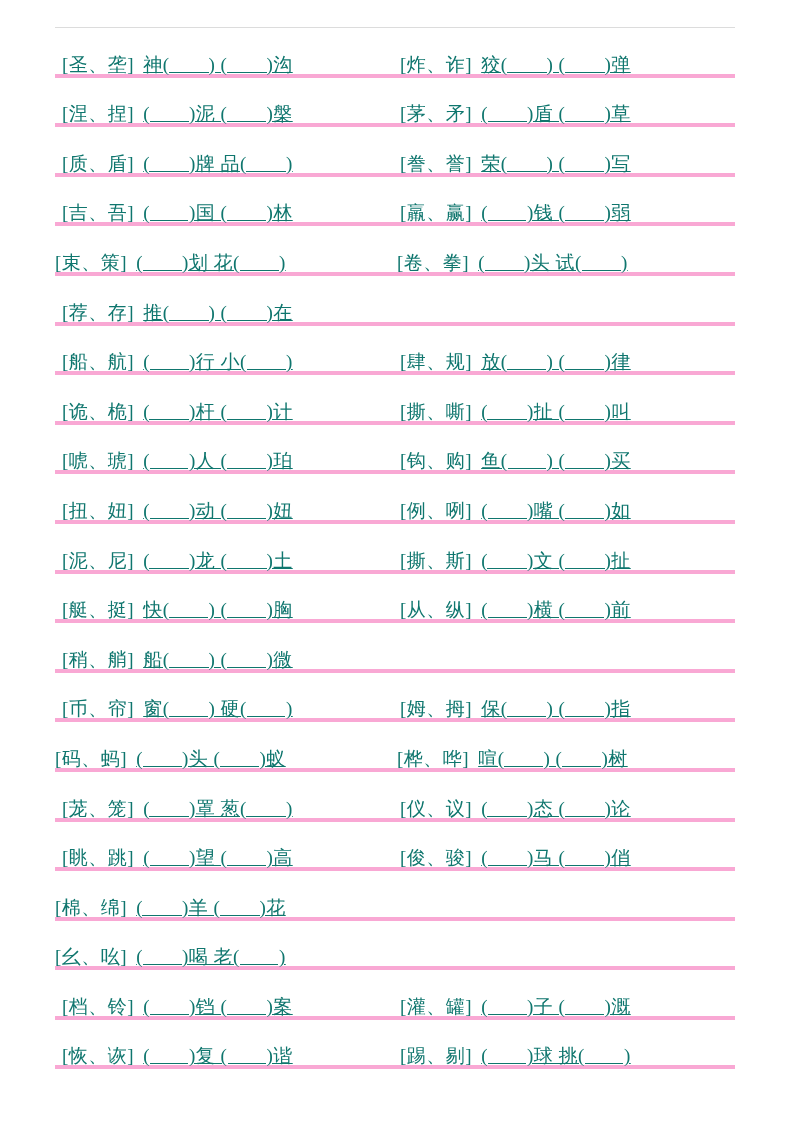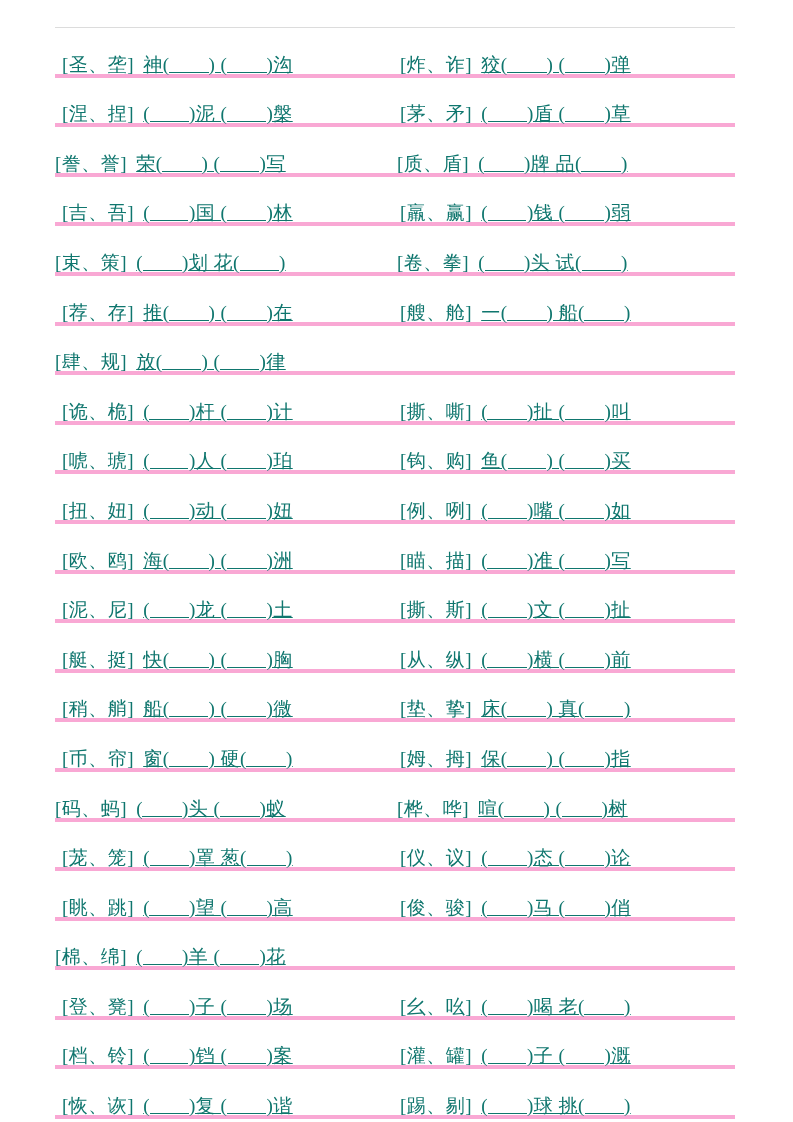--- a/index.html
+++ b/index.html
@@ -75,28 +75,28 @@
       <span class="pair">[涅、捏]</span>
       <span class="exercise">(　　)泥 (　　)槃</span>
     </div>
     <div class="cell right">
       <span class="pair">[茅、矛]</span>
       <span class="exercise">(　　)盾 (　　)草</span>
     </div>
   </div>
 
   <div class="ws-row">
+    <div class="cell left">
+      <span class="pair">[质、盾]</span>
+      <span class="exercise">(　　)牌 品(　　)</span>
+    </div>
     <div class="cell right">
       <span class="pair">[誊、誉]</span>
       <span class="exercise">荣(　　) (　　)写</span>
     </div>
-    <div class="cell left">
-      <span class="pair">[质、盾]</span>
-      <span class="exercise">(　　)牌 品(　　)</span>
-    </div>
   </div>
 
   <div class="ws-row">
     <div class="cell left">
       <span class="pair">[吉、吾]</span>
       <span class="exercise">(　　)国 (　　)林</span>
     </div>
     <div class="cell right">
       <span class="pair">[羸、赢]</span>
       <span class="exercise">(　　)钱 (　　)弱</span>
@@ -112,27 +112,27 @@
       <span class="pair">[卷、拳]</span>
       <span class="exercise">(　　)头 试(　　)</span>
     </div>
   </div>
 
   <div class="ws-row">
     <div class="cell left">
       <span class="pair">[荐、存]</span>
       <span class="exercise">推(　　) (　　)在</span>
     </div>
-    <div class="cell right">
-      <span class="pair">[艘、舱]</span>
-      <span class="exercise">一(　　) 船(　　)</span>
-    </div>
-  </div>
-
-  <div class="ws-row">
+  </div>
+
+  <div class="ws-row">
+    <div class="cell left">
+      <span class="pair">[船、航]</span>
+      <span class="exercise">(　　)行 小(　　)</span>
+    </div>
     <div class="cell right">
       <span class="pair">[肆、规]</span>
       <span class="exercise">放(　　) (　　)律</span>
     </div>
   </div>
 
   <div class="ws-row">
     <div class="cell left">
       <span class="pair">[诡、桅]</span>
       <span class="exercise">(　　)杆 (　　)计</span>
@@ -158,30 +158,20 @@
     <div class="cell left">
       <span class="pair">[扭、妞]</span>
       <span class="exercise">(　　)动 (　　)妞</span>
     </div>
     <div class="cell right">
       <span class="pair">[例、咧]</span>
       <span class="exercise">(　　)嘴 (　　)如</span>
     </div>
   </div>
 
-  <div class="ws-row">
-    <div class="cell left">
-      <span class="pair">[欧、鸥]</span>
-      <span class="exercise">海(　　) (　　)洲</span>
-    </div>
-    <div class="cell right">
-      <span class="pair">[瞄、描]</span>
-      <span class="exercise">(　　)准 (　　)写</span>
-    </div>
-  </div>
 
   <div class="ws-row">
     <div class="cell left">
       <span class="pair">[泥、尼]</span>
       <span class="exercise">(　　)龙 (　　)土</span>
     </div>
     <div class="cell right">
       <span class="pair">[撕、斯]</span>
       <span class="exercise">(　　)文 (　　)扯</span>
     </div>
@@ -196,24 +186,20 @@
       <span class="pair">[从、纵]</span>
       <span class="exercise">(　　)横 (　　)前</span>
     </div>
   </div>
 
   <div class="ws-row">
     <div class="cell left">
       <span class="pair">[稍、艄]</span>
       <span class="exercise">船(　　) (　　)微</span>
     </div>
-    <div class="cell right">
-      <span class="pair">[垫、挚]</span>
-      <span class="exercise">床(　　) 真(　　)</span>
-    </div>
   </div>
 
   <div class="ws-row">
     <div class="cell left">
       <span class="pair">[币、帘]</span>
       <span class="exercise">窗(　　) 硬(　　)</span>
     </div>
     <div class="cell right">
       <span class="pair">[姆、拇]</span>
       <span class="exercise">保(　　) (　　)指</span>
@@ -255,24 +241,20 @@
   </div>
 
   <div class="ws-row">
     <div class="cell right">
       <span class="pair">[棉、绵]</span>
       <span class="exercise">(　　)羊 (　　)花</span>
     </div>
   </div>
 
   <div class="ws-row">
-    <div class="cell left">
-      <span class="pair">[登、凳]</span>
-      <span class="exercise">(　　)子 (　　)场</span>
-    </div>
     <div class="cell right">
       <span class="pair">[幺、吆]</span>
       <span class="exercise">(　　)喝 老(　　)</span>
     </div>
   </div>
 
   <div class="ws-row">
     <div class="cell left">
       <span class="pair">[档、铃]</span>
       <span class="exercise">(　　)铛 (　　)案</span>

